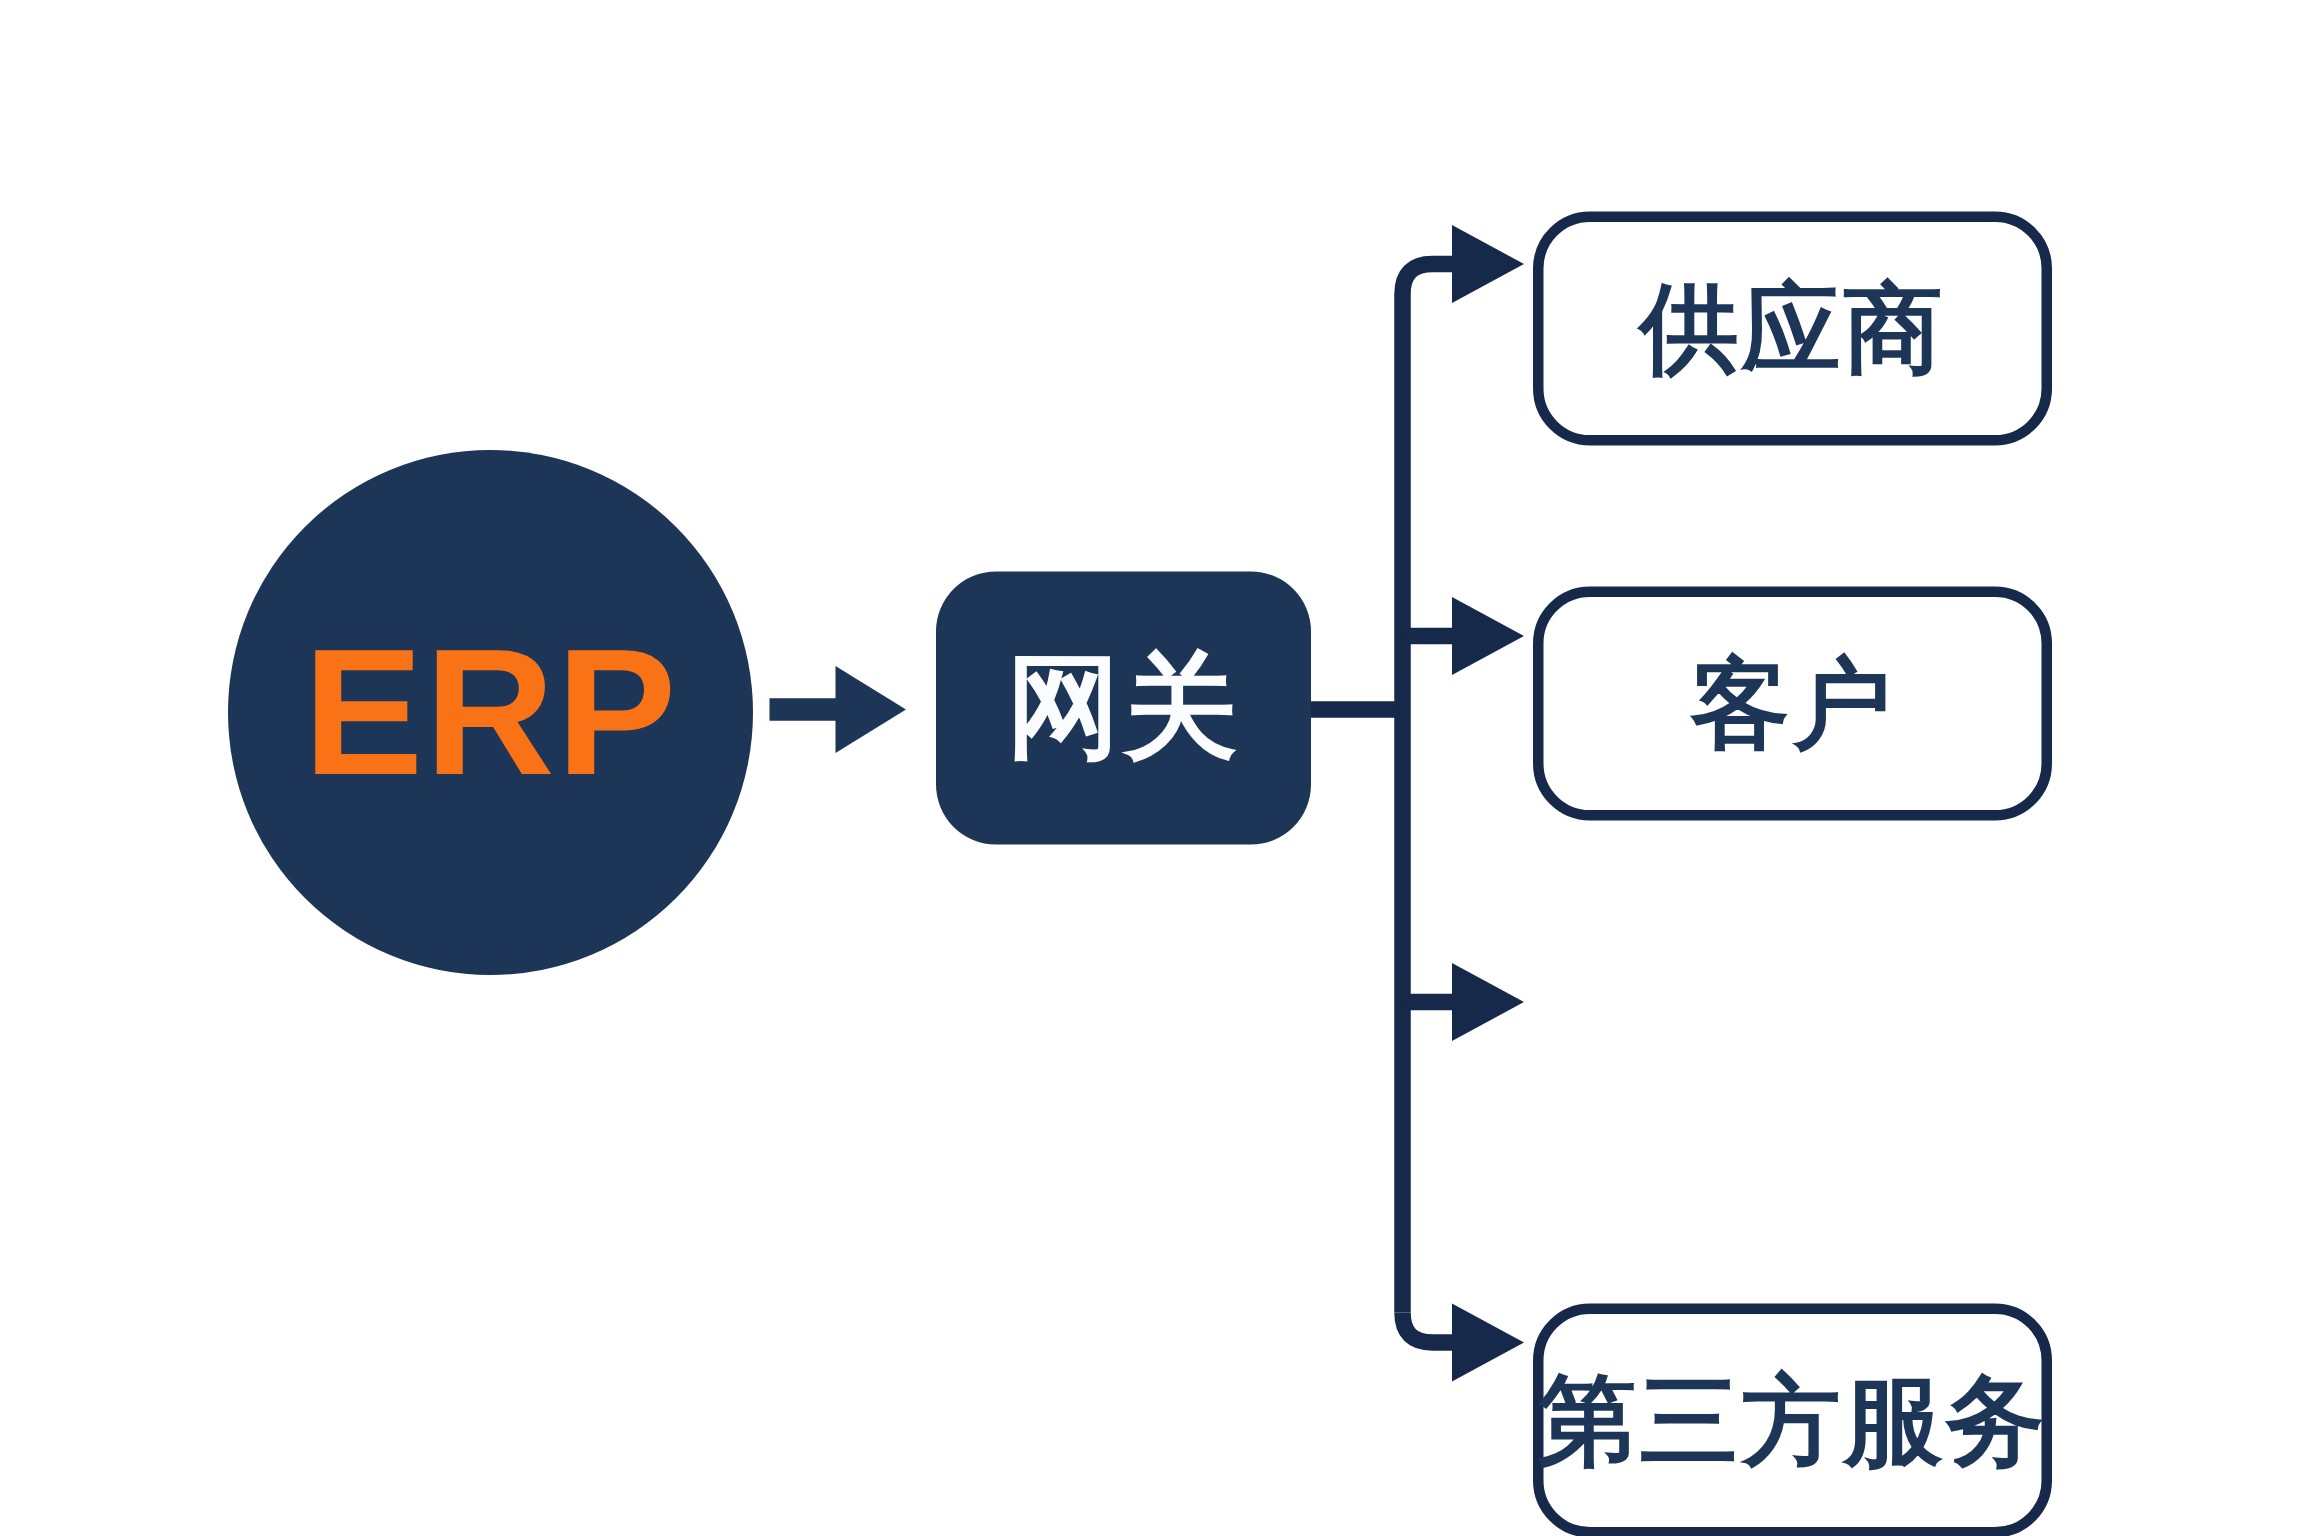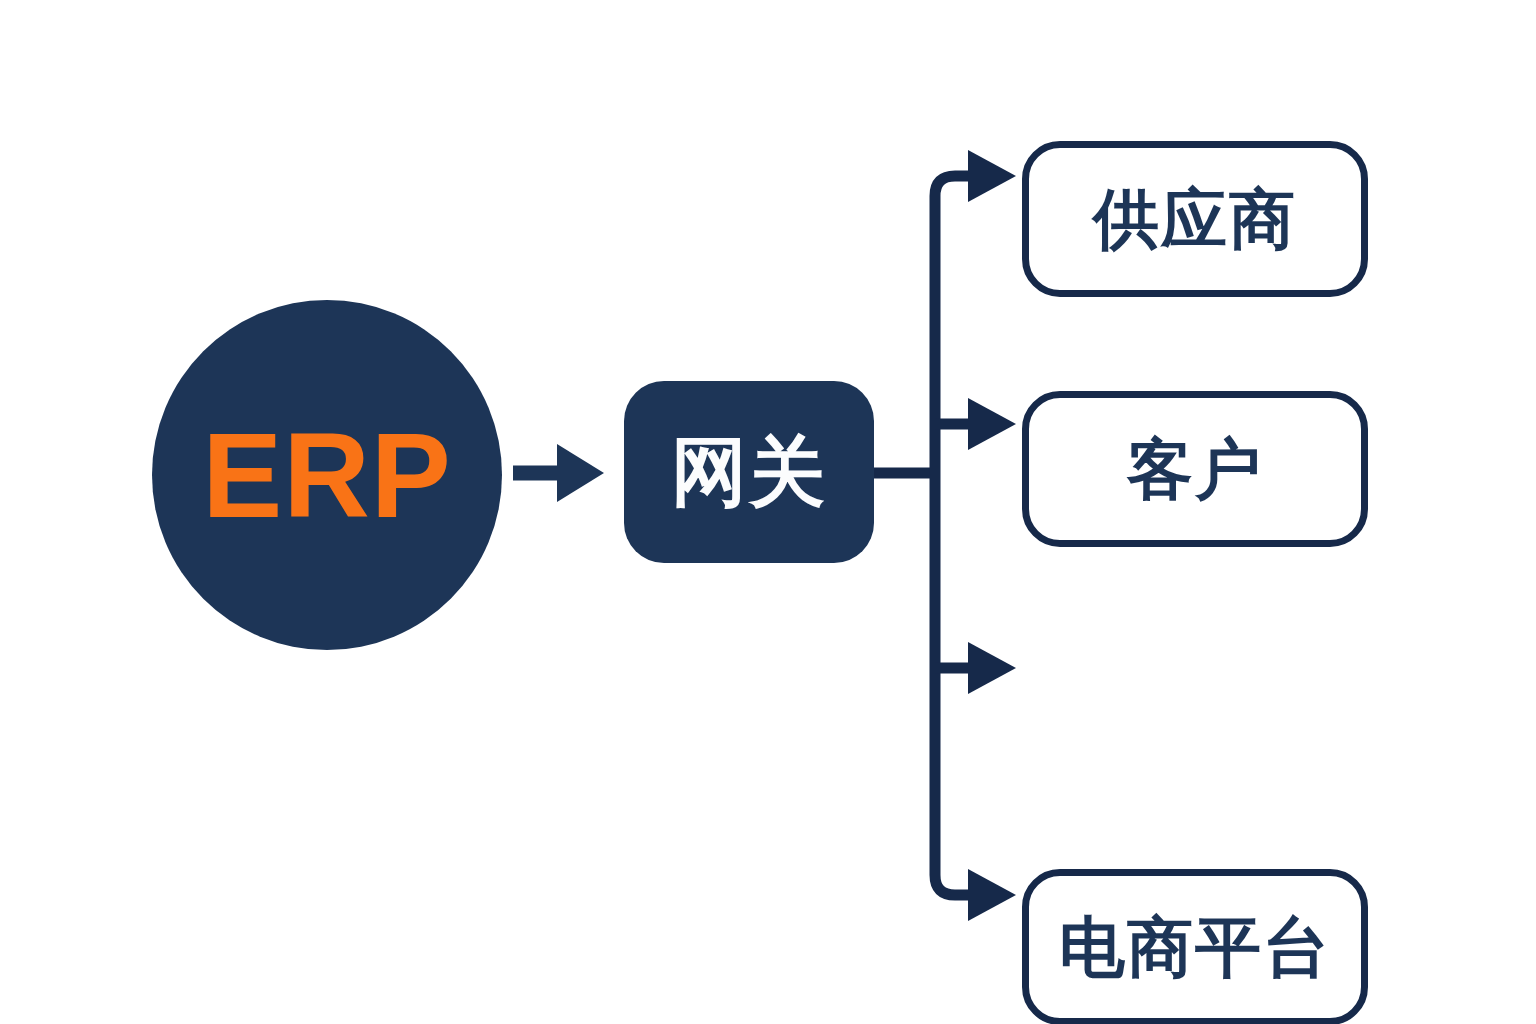--- a/index.html
+++ b/index.html
@@ -168,17 +168,17 @@
     <div class="node endpoint-node" id="endpoint-node-0">
       <span class="endpoint-label">供应商</span>
     </div>
 
     <div class="node endpoint-node" id="endpoint-node-1">
       <span class="endpoint-label">客户</span>
     </div>
 
 
     <div class="node endpoint-node" id="endpoint-node-3">
-      <span class="endpoint-label">电商平台</span>
+      <span class="endpoint-label">第三方服务</span>
     </div>
 
   </div>
 </div>
 
 </body></html>

